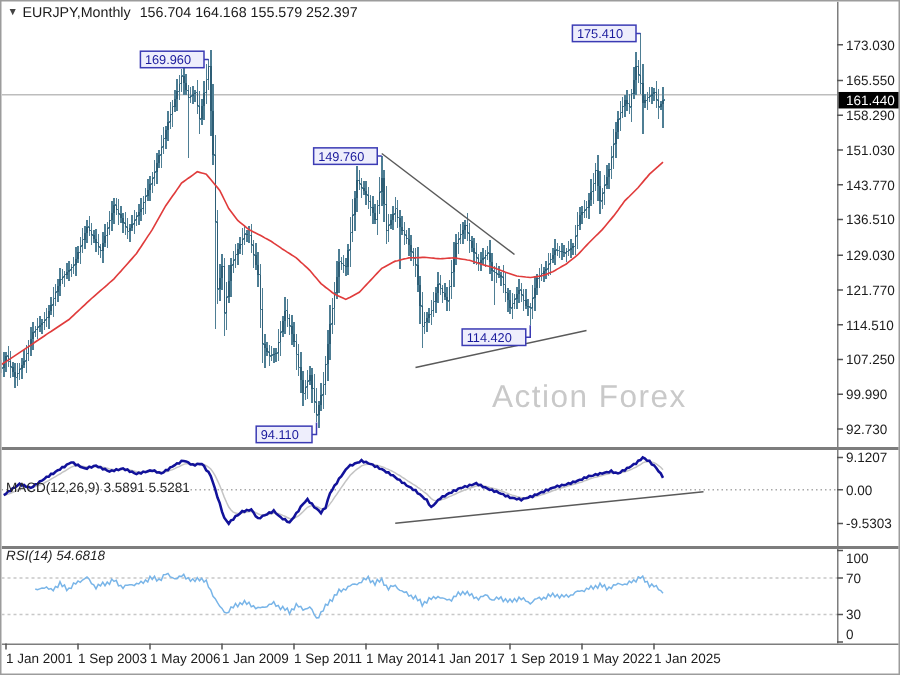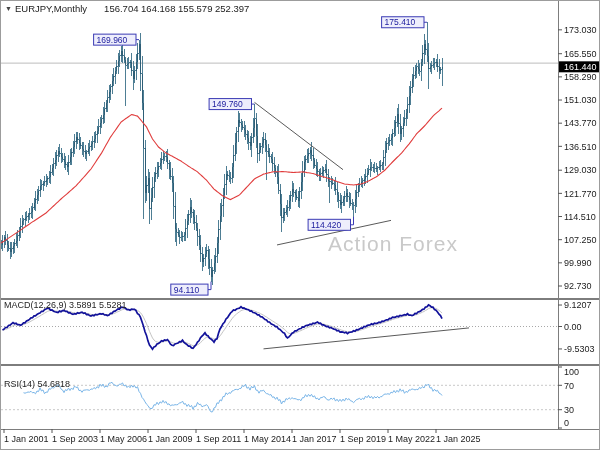--- a/index.html
+++ b/index.html
@@ -1,26 +1,26 @@
 <!DOCTYPE html>
 <html><head>
 <meta charset="utf-8">
 <style>
   html,body{margin:0;padding:0;background:#fff;}
   .win{position:relative;width:600px;height:450px;background:#ffffff;
        border:1px solid #9c9c9c;box-sizing:border-box;overflow:hidden;
        font-family:"Liberation Sans",sans-serif;}
   .title{position:absolute;left:4px;top:2px;font-size:9.5px;color:#1b1b1b;z-index:5;white-space:nowrap;}
   .title .tri{font-size:7px;color:#444;margin-right:3px;display:inline-block;transform:translateY(-1px);}
-  .title .sym{margin-right:17px;}
-  .watermark{position:absolute;left:327px;top:231px;font-size:21px;letter-spacing:1px;
+  .title .sym{margin-right:6px;}
+  .watermark{position:absolute;left:327px;top:252px;font-size:21px;letter-spacing:1px;
              color:#c9c9c9;z-index:1;}
   .ind-label{position:absolute;left:3px;font-size:9px;color:#262626;z-index:5;white-space:nowrap;}
-  #macd-label{top:299px;}
-  #rsi-label{top:378px;}
+  #macd-label{top:319px;}
+  #rsi-label{top:364px;font-style:italic;}
   svg#chart{position:absolute;left:0;top:0;z-index:2;}
 </style>
 </head>
 <body>
 
 <div class="win">
   <div class="title">
     <span class="tri">▼</span><span class="sym">EURJPY,Monthly</span><span>156.704 164.168 155.579 252.397</span>
   </div>
   <div class="watermark">Action Forex</div>

